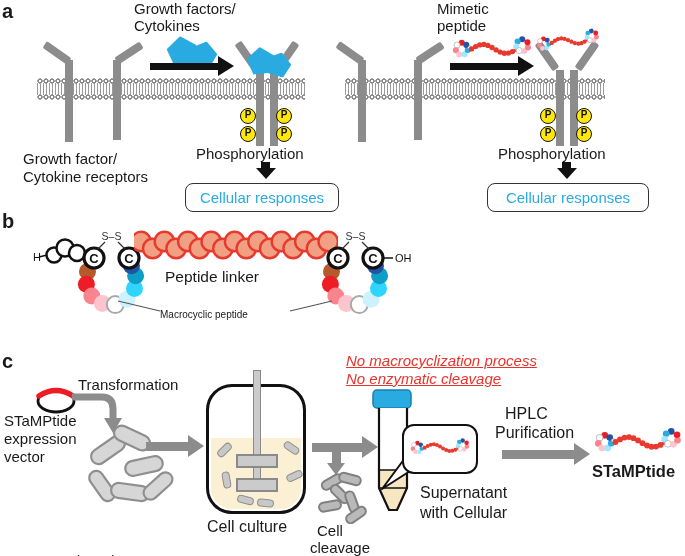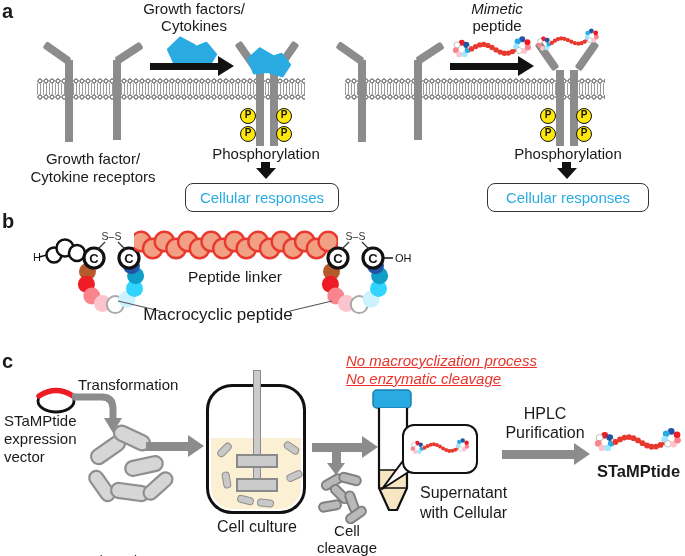--- a/index.html
+++ b/index.html
@@ -1,20 +1,20 @@
 <!DOCTYPE html>
 <html><head>
 <meta charset="utf-8">
 <style>
   html,body{margin:0;padding:0;background:#fff;}
   #fig{position:relative;width:685px;height:556px;background:#fff;overflow:hidden;
        font-family:"Liberation Sans",sans-serif;color:#1a1a1a;}
   .abs{position:absolute;}
   .txt{position:absolute;font-size:15px;line-height:17px;white-space:nowrap;}
-  .ctr{text-align:center;}
+  .ctr{}
   .panel-letter{position:absolute;font-weight:bold;font-size:20px;}
   
   .membrane{position:absolute;height:22px;
     background-image:
       repeating-linear-gradient(90deg,#9a9a9a 0 1px,rgba(0,0,0,0) 1px 3px),
       radial-gradient(circle at 3px 3px,#fff 1.1px,#8a8a8a 1.2px 2.5px,rgba(0,0,0,0) 2.7px),
       radial-gradient(circle at 3px 3px,#fff 1.1px,#8a8a8a 1.2px 2.5px,rgba(0,0,0,0) 2.7px);
     background-size:3px 12px,6px 6px,6px 6px;
     background-position:0 5px,0 0,0 16px;
     background-repeat:repeat-x;}
@@ -125,21 +125,21 @@
   <div class="pb" style="left:276px;top:108px;">P</div>
   <div class="pb" style="left:276px;top:126px;">P</div>
 
   <div class="txt ctr" style="left:23px;top:168px;width:140px;">Cytokine receptors</div>
   <div class="txt ctr" style="left:23px;top:150px;width:140px;">Growth factor/</div>
   <div class="txt ctr" style="left:196px;top:145px;width:140px;">Phosphorylation</div>
   <div class="dstem" style="left:261px;top:162px;"></div>
   <div class="dhead" style="left:256px;top:168px;"></div>
   <div class="resp" style="left:185px;top:183px;width:152px;">Cellular responses</div>
 
-  <div class="txt ctr" style="left:437px;top:0;width:120px;font-style:italic;">Mimetic</div>
+  <div class="txt ctr" style="left:437px;top:0;width:120px;">Mimetic</div>
   <div class="txt ctr" style="left:437px;top:17px;width:120px;">peptide</div>
 
   <div class="membrane" style="left:345px;top:78px;width:260px;"></div>
 
   <div class="stem" style="left:358px;top:60px;height:82px;"></div>
   <div class="arm" style="left:335px;top:49px;transform:rotate(35deg);"></div>
   <div class="stem" style="left:414px;top:60px;height:80px;"></div>
   <div class="arm" style="left:415px;top:49px;transform:rotate(-33deg);"></div>
 
   <svg class="abs" style="left:452px;top:30px;" width="80" height="36" viewBox="0 0 90 40">
@@ -235,21 +235,21 @@
     <text x="37.5" y="16" font-size="10.5" text-anchor="middle" fill="#333">S–S</text>
     <text x="77" y="38" font-size="11" fill="#111">OH</text>
   </svg>
 
   <div class="txt ctr" style="left:165px;top:268px;width:140px;font-size:15.5px;">Peptide linker</div>
 
   <svg class="abs" style="left:110px;top:298px;" width="230" height="16">
     <line x1="8" y1="3" x2="50" y2="13" stroke="#555" stroke-width="1.2"></line>
     <line x1="222" y1="3" x2="180" y2="13" stroke="#555" stroke-width="1.2"></line>
   </svg>
-  <div class="txt ctr" style="left:138px;top:306px;width:160px;font-size:17px;">Macrocyclic peptide</div>
+  <div class="txt ctr" style="left:160px;top:306px;width:160px;font-size:10px;">Macrocyclic peptide</div>
 
   <div class="panel-letter" style="left:2px;top:350px;">c</div>
 
   <div class="note" style="left:346px;top:370px;">No enzymatic cleavage</div>
   <div class="note" style="left:346px;top:352px;">No macrocyclization process</div>
 
   <svg class="abs" style="left:34px;top:384px;" width="44" height="30">
     <ellipse cx="22" cy="17" rx="18" ry="11" fill="#fff" stroke="#111" stroke-width="2.8"></ellipse>
     <path d="M5,12 Q22,1 39,12" fill="none" stroke="#ED1C24" stroke-width="5.5" stroke-linecap="round"></path>
   </svg>

